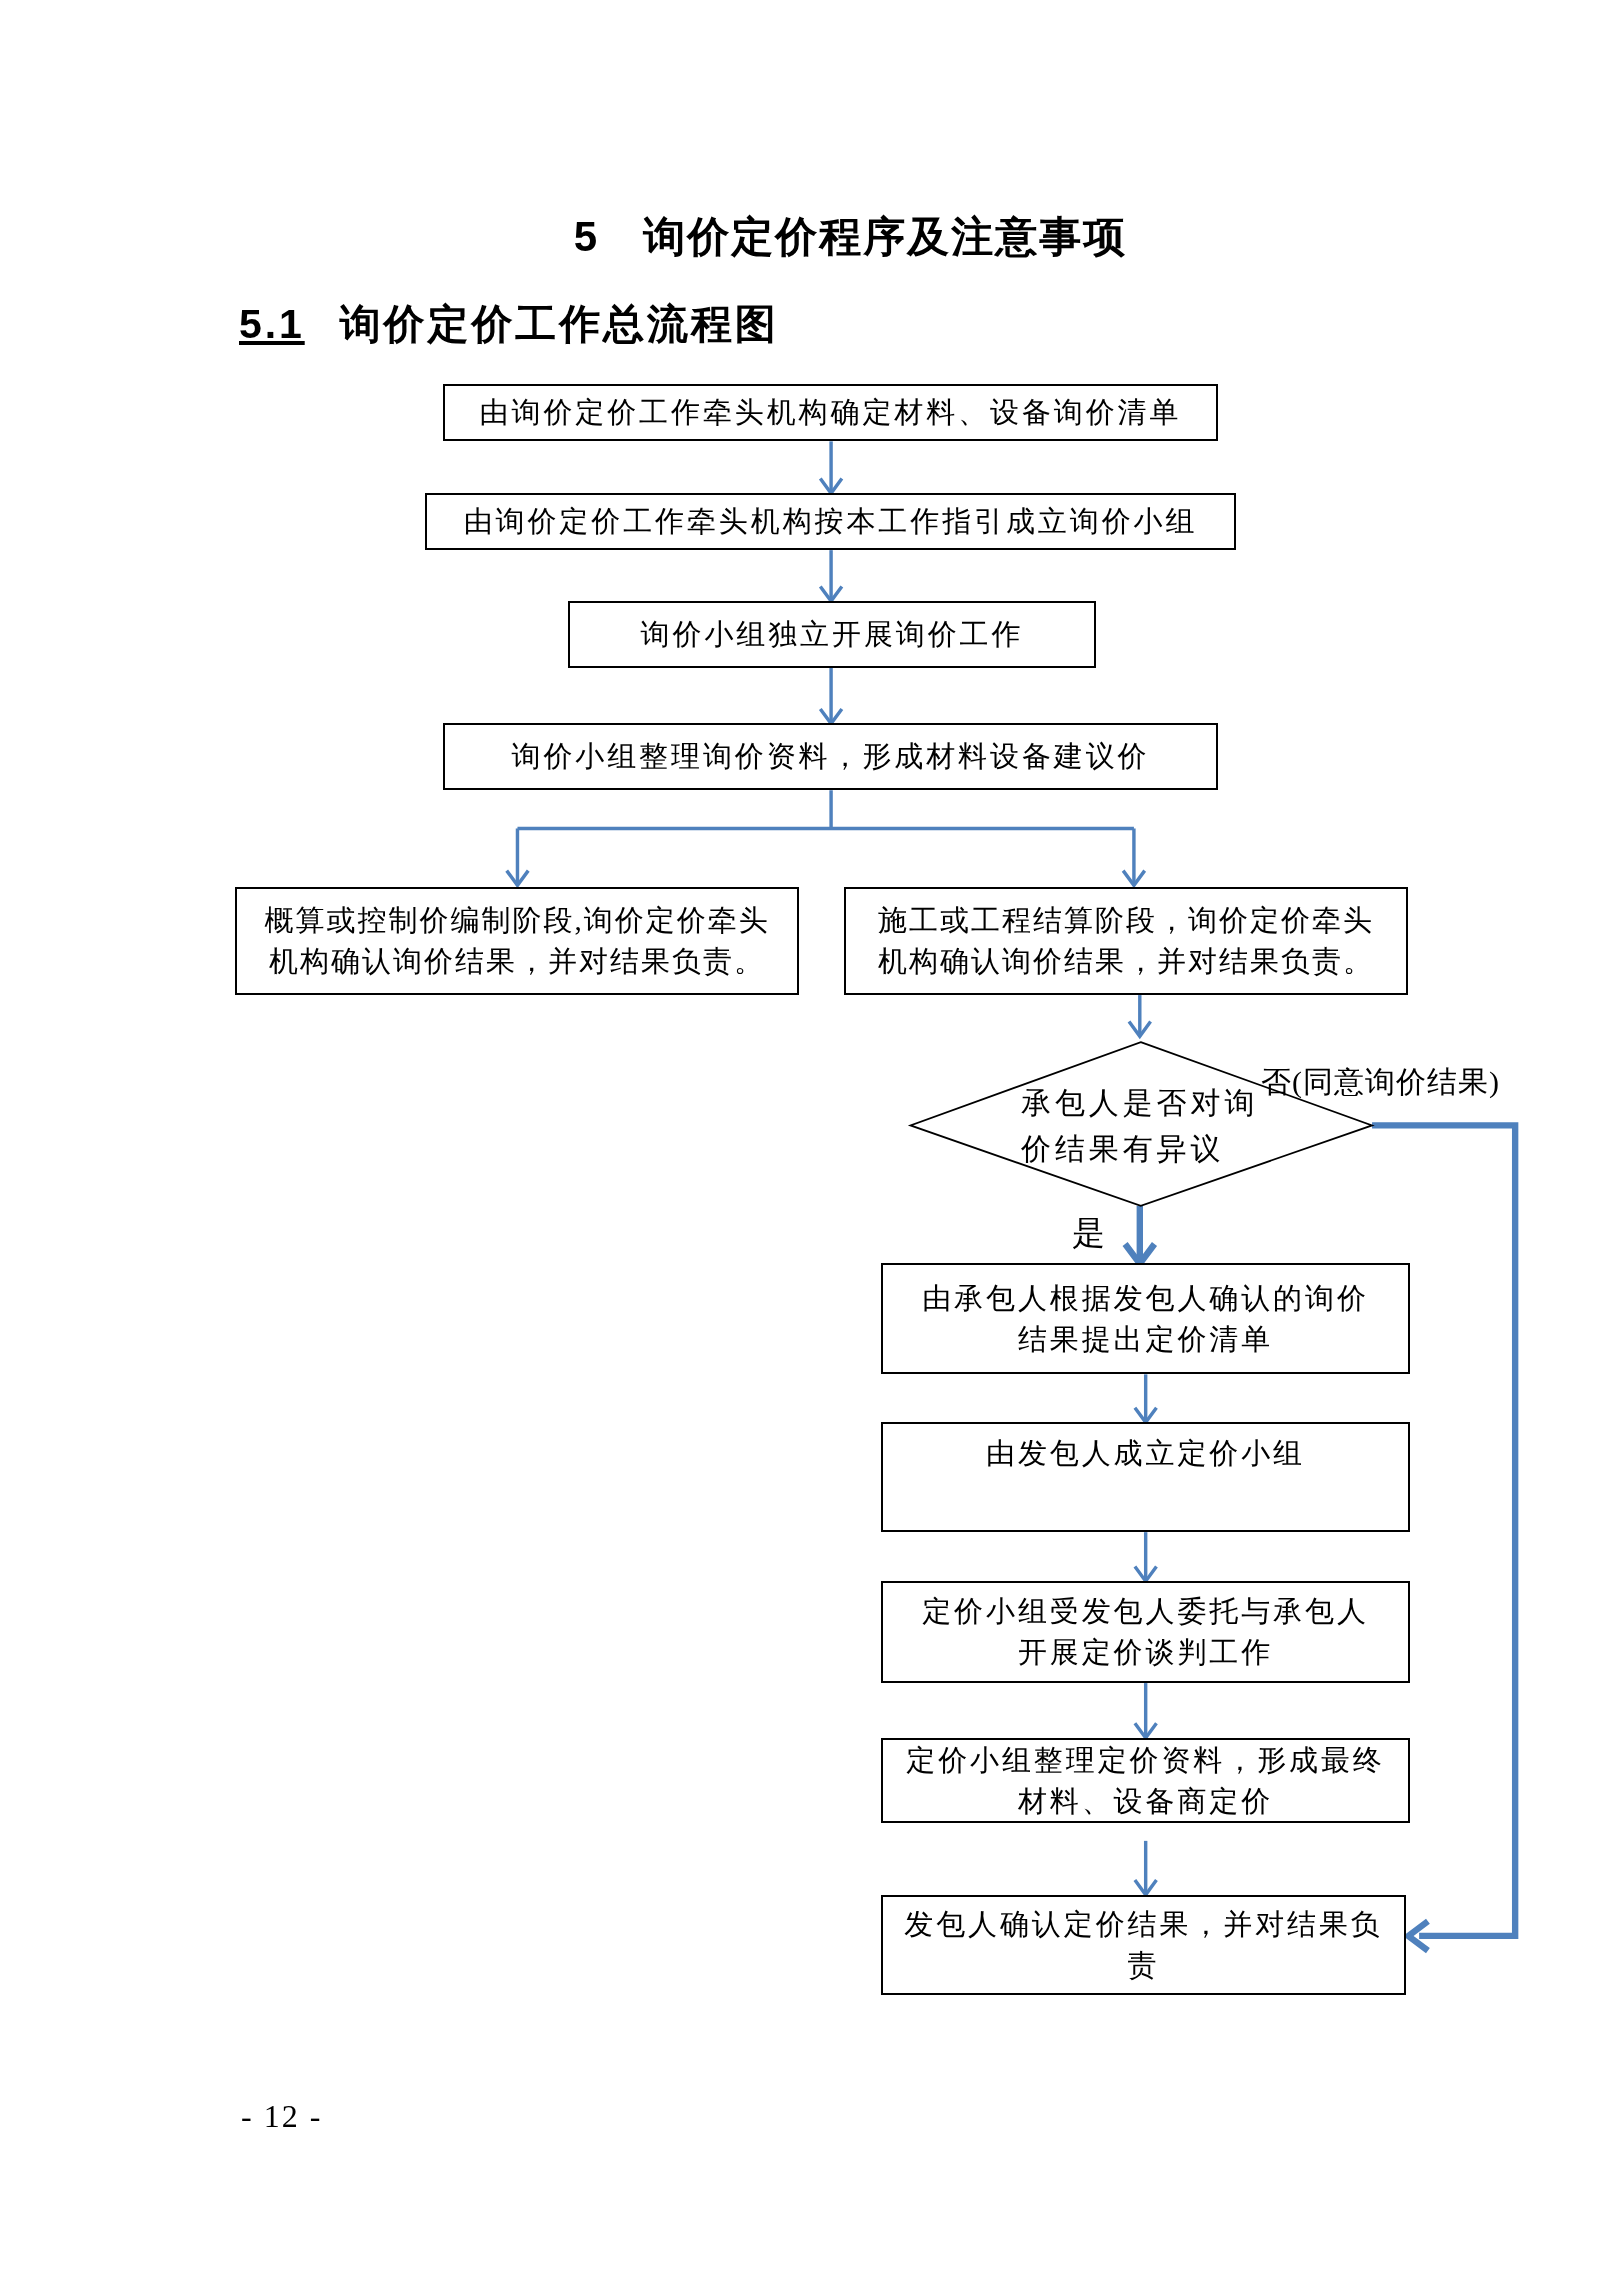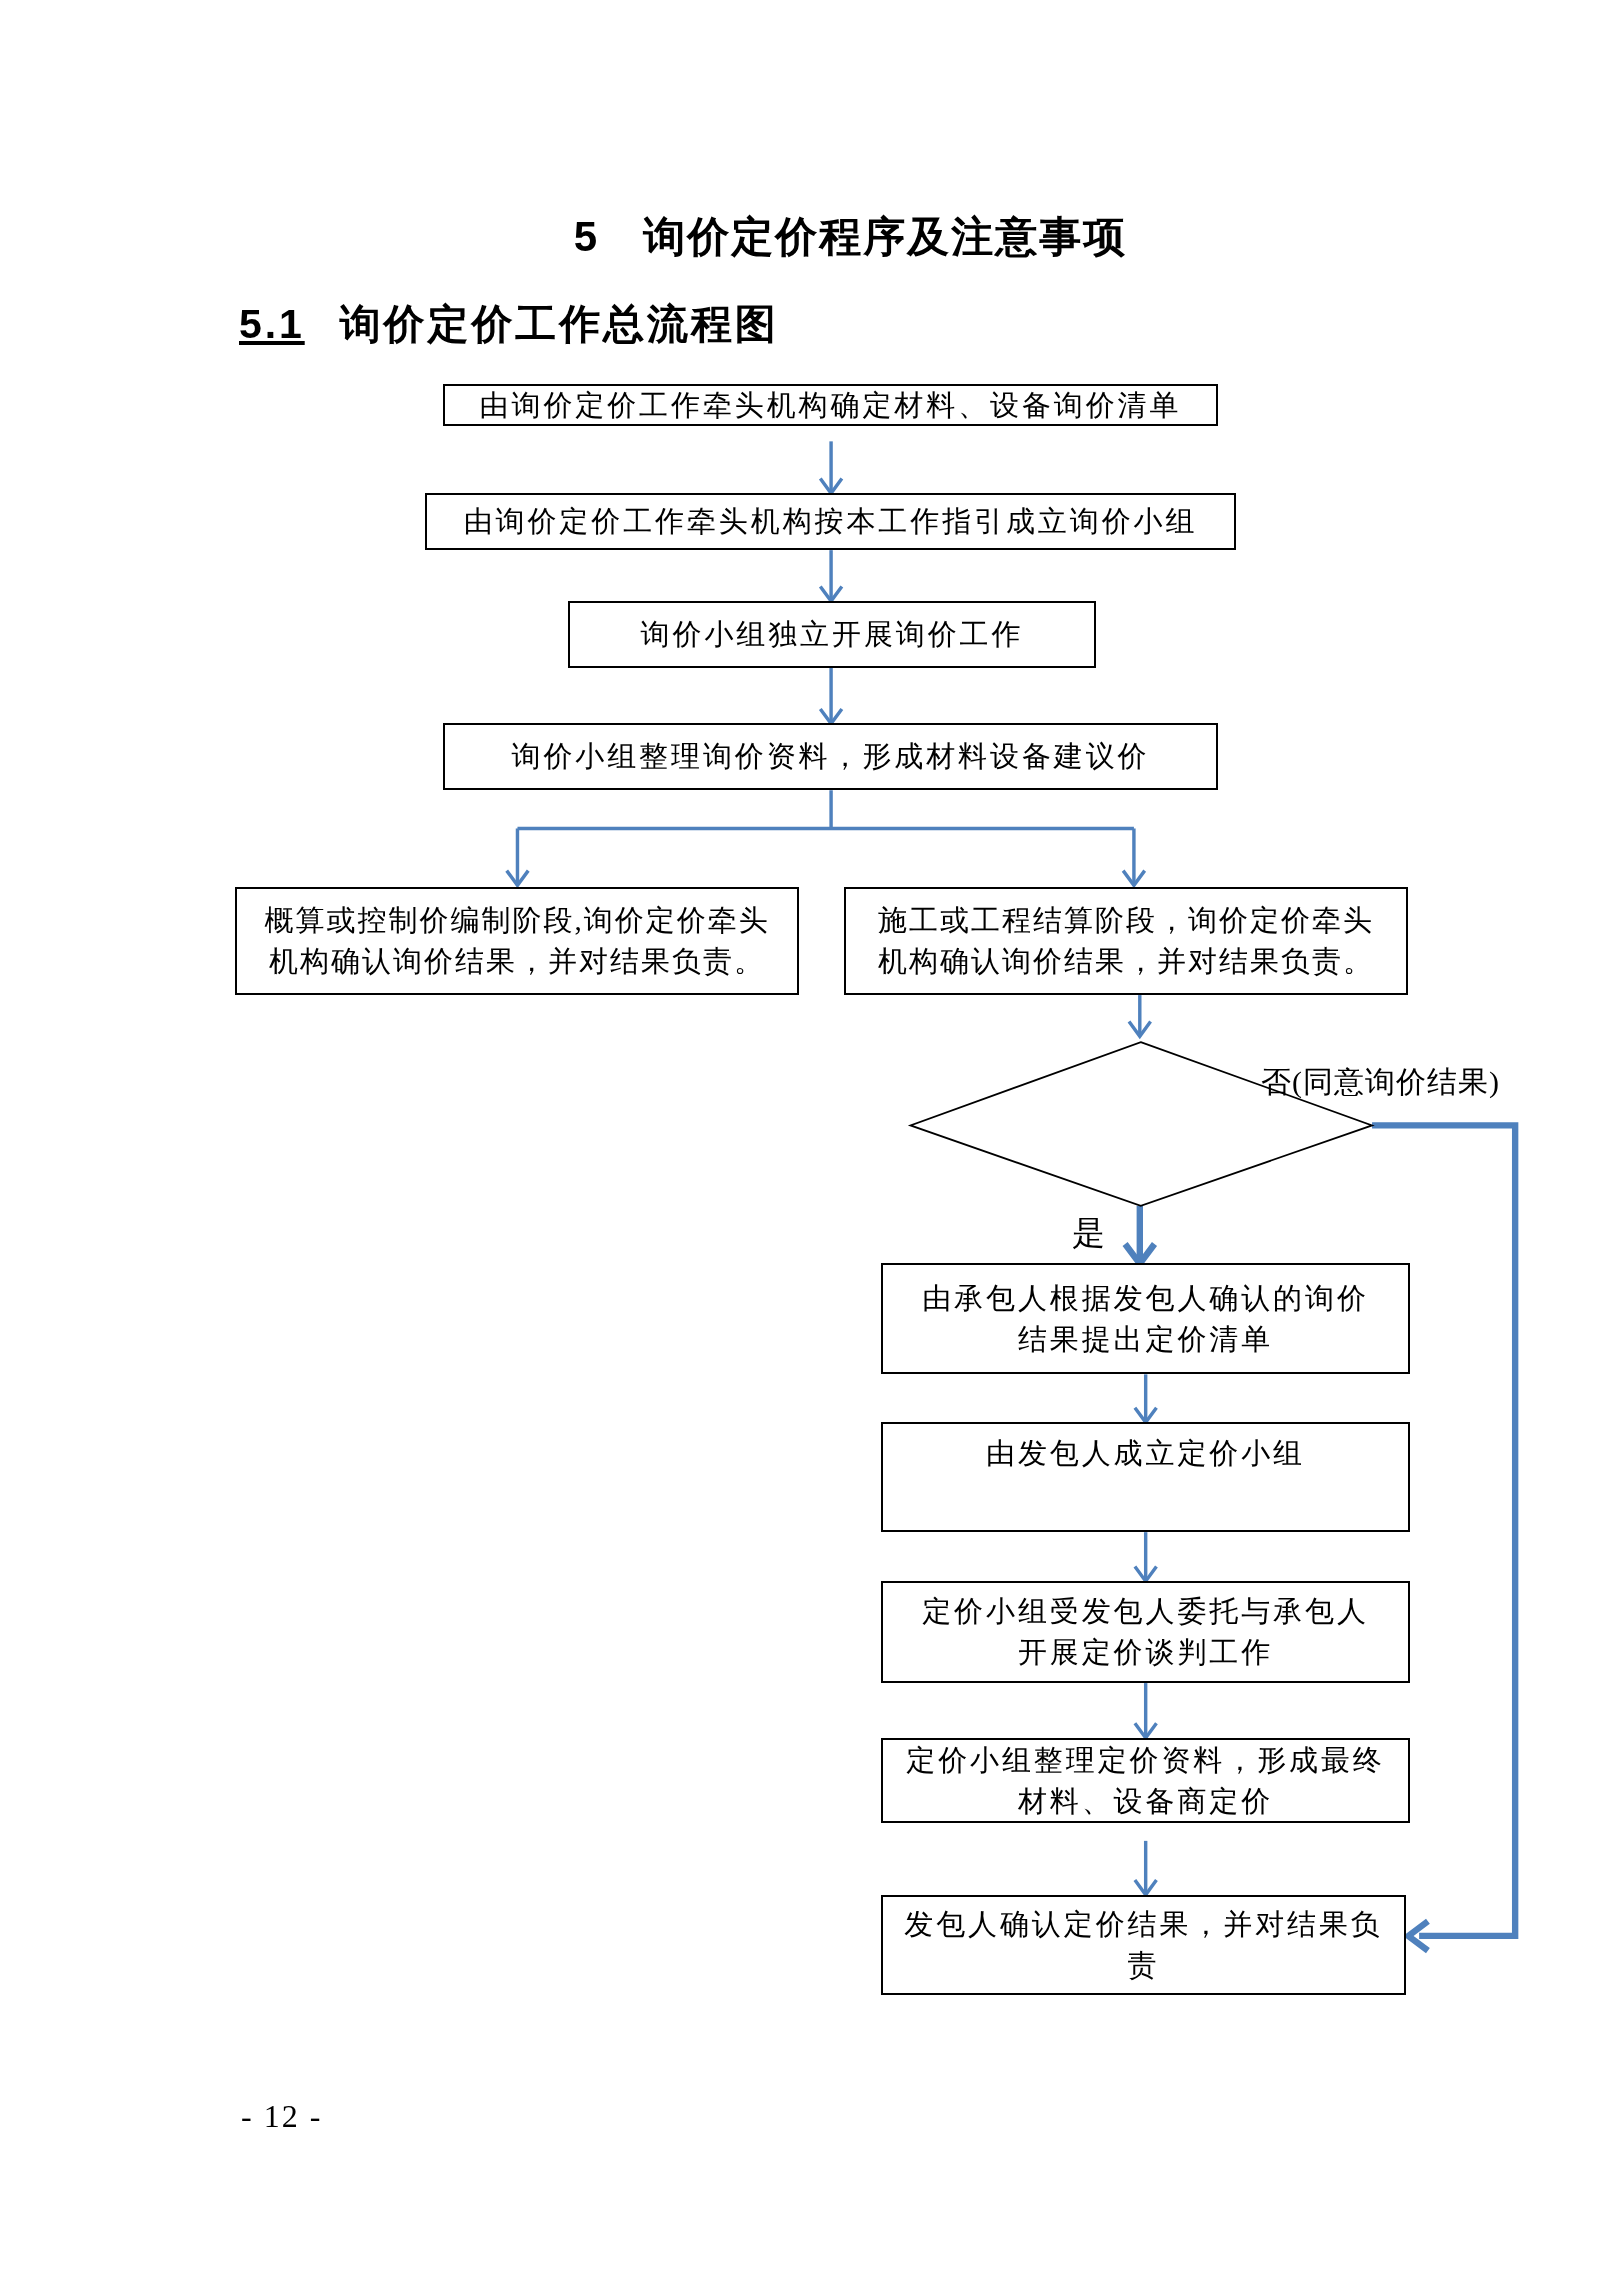--- a/index.html
+++ b/index.html
@@ -107,21 +107,21 @@
       <path d="M1163 1230 V1289"></path>
       <polyline points="1148,1269 1163,1289 1178,1269"></polyline>
 
       <path d="M1400 1148 H1546 V1975 H1448"></path>
       <polyline points="1457,1960 1437,1975 1457,1990"></polyline>
     </g>
 
     <polygon points="1164,1063 1400,1148 1164,1230 929,1148" fill="#ffffff" stroke="#000" stroke-width="1.8"></polygon>
   </svg>
 
-  <div class="node" id="b1" style="left:443px;top:384px;width:775px;height:42px;">
+  <div class="node" id="b1" style="left:443px;top:384px;width:775px;height:57px;">
     <div>由询价定价工作牵头机构确定材料、设备询价清单</div>
   </div>
 
   <div class="node" id="b2" style="left:425px;top:493px;width:811px;height:57px;">
     <div>由询价定价工作牵头机构按本工作指引成立询价小组</div>
   </div>
 
   <div class="node" id="b3" style="left:568px;top:601px;width:528px;height:67px;">
     <div>询价小组独立开展询价工作</div>
   </div>
@@ -133,20 +133,24 @@
   <div class="node tight" id="bl" style="left:235px;top:887px;width:564px;height:108px;">
     <div>概算或控制价编制阶段,询价定价牵头</div>
     <div>机构确认询价结果，并对结果负责。</div>
   </div>
 
   <div class="node tight" id="br" style="left:844px;top:887px;width:564px;height:108px;">
     <div>施工或工程结算阶段，询价定价牵头</div>
     <div>机构确认询价结果，并对结果负责。</div>
   </div>
 
+  <div class="decision-text">
+    <div>承包人是否对询</div>
+    <div>价结果有异议</div>
+  </div>
 
   <div class="edge-label label-no">否(同意询价结果)</div>
   <div class="edge-label label-yes">是</div>
 
   <div class="node" id="b5" style="left:881px;top:1263px;width:529px;height:111px;">
     <div>由承包人根据发包人确认的询价</div>
     <div>结果提出定价清单</div>
   </div>
 
   <div class="node" id="b7" style="left:881px;top:1581px;width:529px;height:102px;">

